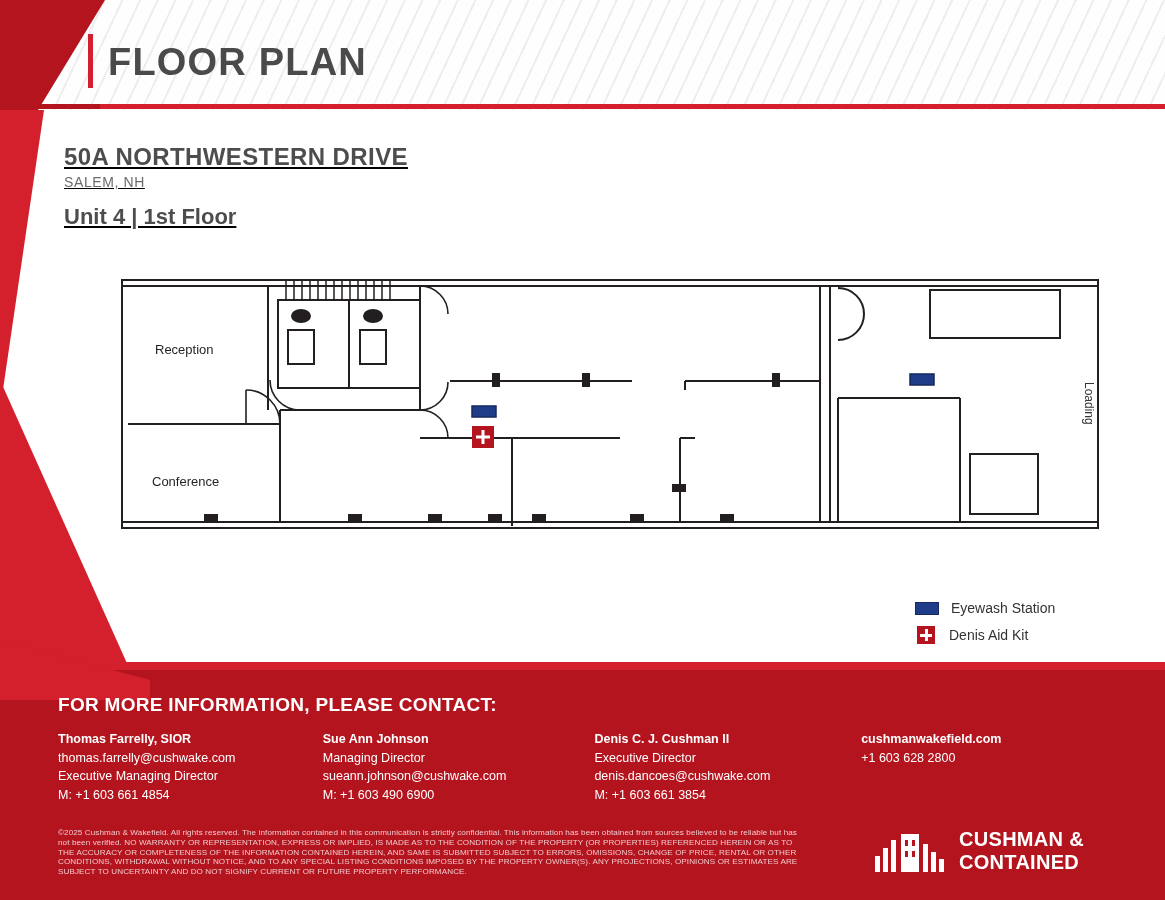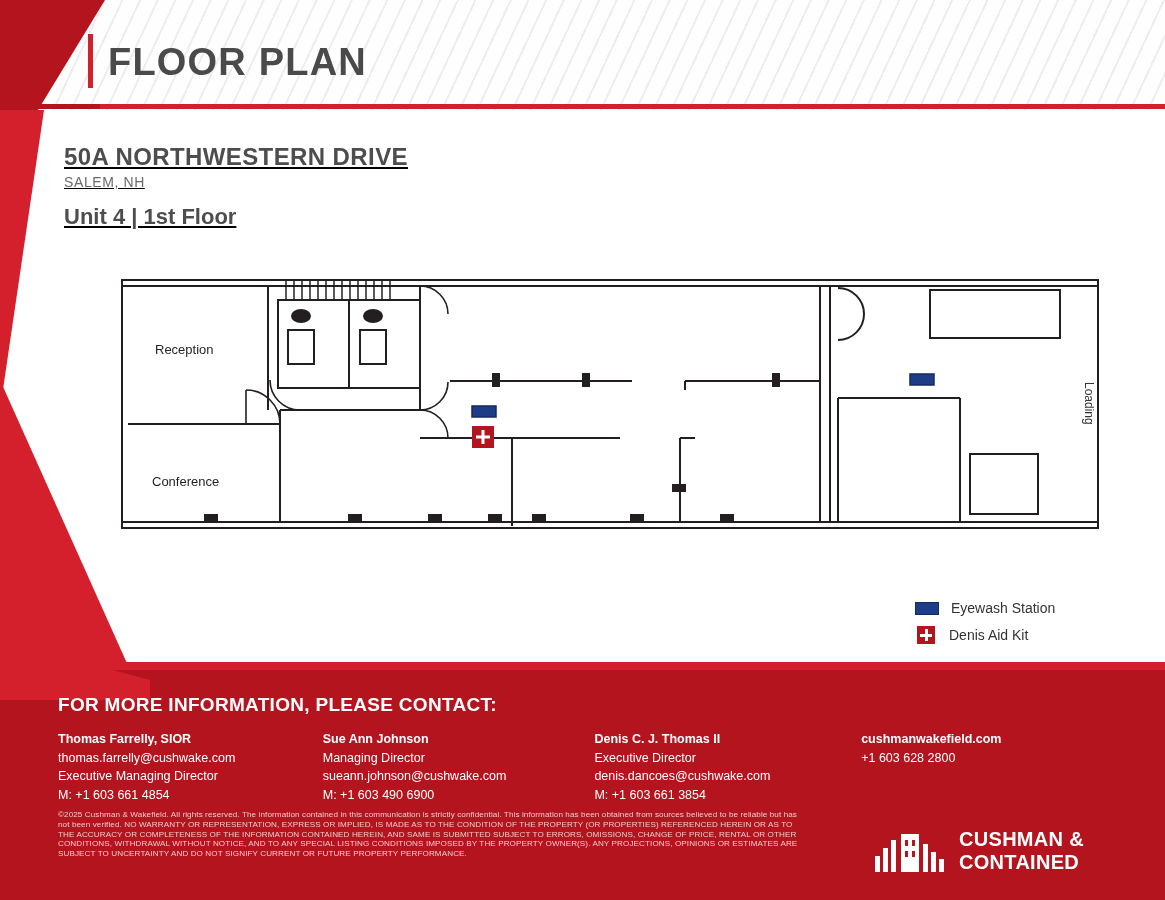--- a/index.html
+++ b/index.html
@@ -108,21 +108,21 @@
     display:flex;
   }
   .contact-col{font-size:12.5px;color:#ffffff;line-height:18.5px;}
   .contact-col .nm{font-weight:bold;}
   .c0{width:268px;}
   .c1{width:275px;}
   .c2{width:270px;}
   .c3{width:260px;}
 
   .disclaimer{
-    position:absolute;left:58px;top:810px;width:745px;
+    position:absolute;left:58px;top:828px;width:745px;
     font-size:8.1px;line-height:9.8px;color:#f0c9cc;letter-spacing:.1px;
   }
 
   
   .logo{position:absolute;left:875px;top:818px;width:250px;height:58px;}
   .logo-bars{position:absolute;left:0;top:8px;width:72px;height:46px;}
   .logo-text{
     position:absolute;left:84px;top:10px;
     color:#fff;font-size:20px;font-weight:bold;line-height:23px;letter-spacing:.3px;
   }
@@ -280,21 +280,21 @@
       <div>Executive Managing Director</div>
       <div>M: +1 603 661 4854</div>
     </div>
     <div class="contact-col c1">
       <div class="nm">Sue Ann Johnson</div>
       <div>Managing Director</div>
       <div>sueann.johnson@cushwake.com</div>
       <div>M: +1 603 490 6900</div>
     </div>
     <div class="contact-col c2">
-      <div class="nm">Denis C. J. Thomas II</div>
+      <div class="nm">Denis C. J. Cushman II</div>
       <div>Executive Director</div>
       <div>denis.dancoes@cushwake.com</div>
       <div>M: +1 603 661 3854</div>
     </div>
     <div class="contact-col c3">
       <div class="nm">cushmanwakefield.com</div>
       <div>+1 603 628 2800</div>
     </div>
   </div>
 

